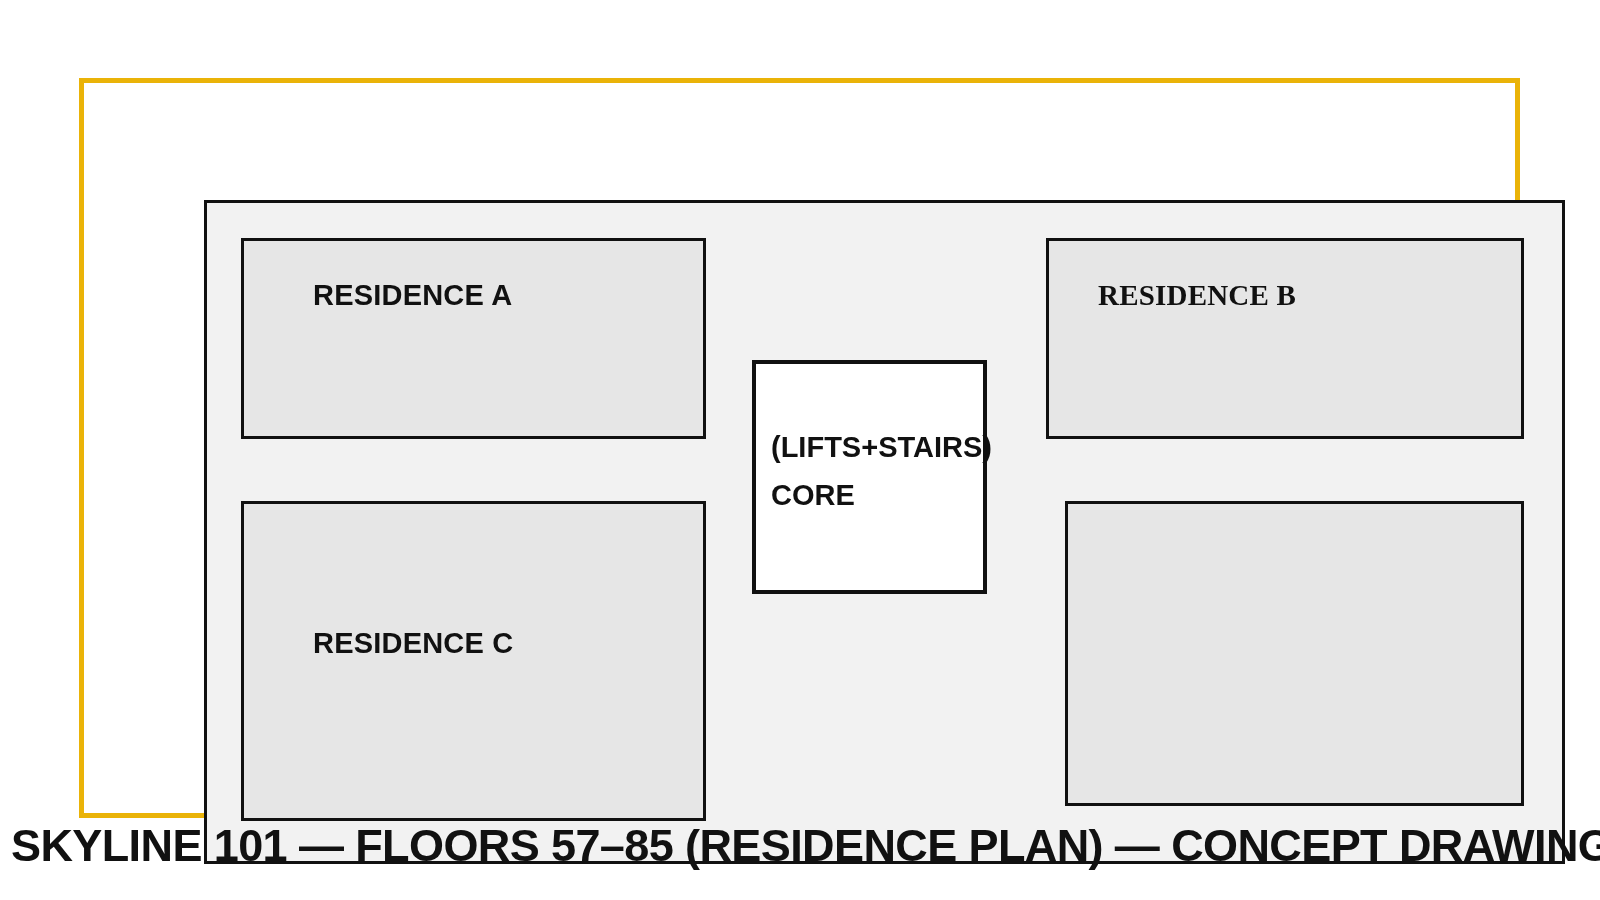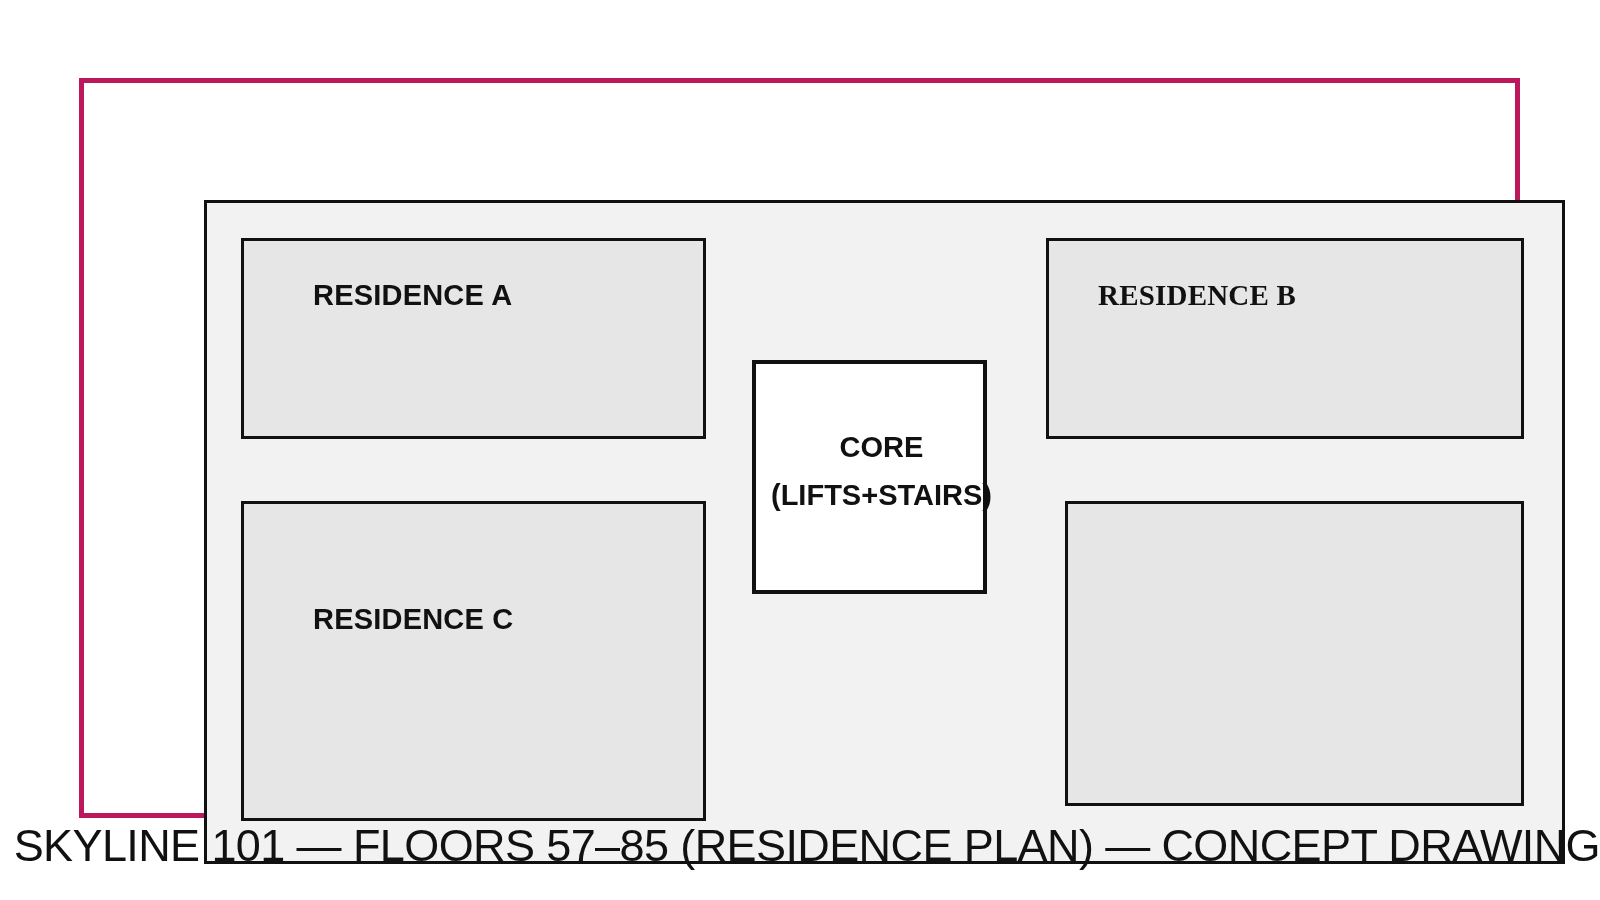--- a/index.html
+++ b/index.html
@@ -24,23 +24,22 @@
   }
 
   
   .outer-frame {
     position: absolute;
     left: 79px;
     top: 78px;
     width: 1441px;
     height: 740px;
     box-sizing: border-box;
-    border: 5px solid #be185d;
+    border: 5px solid #eab308;
     background: #ffffff;
-    text-align: center;
   }
 
   
   .slab-panel {
     position: absolute;
     left: 120px;
     top: 117px;
     width: 1361px;
     height: 664px;
     box-sizing: border-box;
@@ -64,21 +63,21 @@
     color: #111111;
   }
 
   .unit-a { left: 157px;  top: 155px; width: 465px; height: 201px; }
   .unit-b { left: 962px;  top: 155px; width: 478px; height: 201px; }
   .unit-c { left: 157px;  top: 418px; width: 465px; height: 320px; }
   .unit-d { left: 981px;  top: 418px; width: 459px; height: 305px; }
 
   .label-a { left: 229px; top: 196px; }
   .label-b { left: 1014px; top: 196px; font-family: Liberation Serif, serif; }
-  .label-c { left: 229px; top: 520px; }
+  .label-c { left: 229px; top: 544px; }
   .label-d { left: 1019px; top: 520px; }
 
   
   .core-box {
     position: absolute;
     left: 668px;
     top: 277px;
     width: 235px;
     height: 234px;
     box-sizing: border-box;
@@ -97,25 +96,24 @@
   }
   .core-label span { display: block; }
 
   
   .caption {
     position: absolute;
     left: 11px;
     top: 820px;
     width: 1589px;
     font-size: 45px;
-    font-weight: normal;
+    font-weight: bold;
     letter-spacing: -0.6px;
     white-space: nowrap;
     color: #111111;
-    text-align: right;
   }
 </style>
 </head>
 <body>
 
 <div id="stage">
 
   <div class="outer-frame">
 
     <div class="slab-panel"></div>
@@ -125,21 +123,21 @@
     <div class="unit unit-c"></div>
     <div class="unit unit-d"></div>
 
     <div class="core-box"></div>
 
     <div class="unit-label label-a">RESIDENCE A</div>
     <div class="unit-label label-b">RESIDENCE B</div>
     <div class="unit-label label-c">RESIDENCE C</div>
 
     <div class="core-label">
+      <span>(LIFTS+STAIRS)</span>
       <span>CORE</span>
-      <span>(LIFTS+STAIRS)</span>
     </div>
 
   </div>
 
   <div class="caption">SKYLINE 101 — FLOORS 57–85 (RESIDENCE PLAN) — CONCEPT DRAWING</div>
 
 </div>
 
 </body></html>

